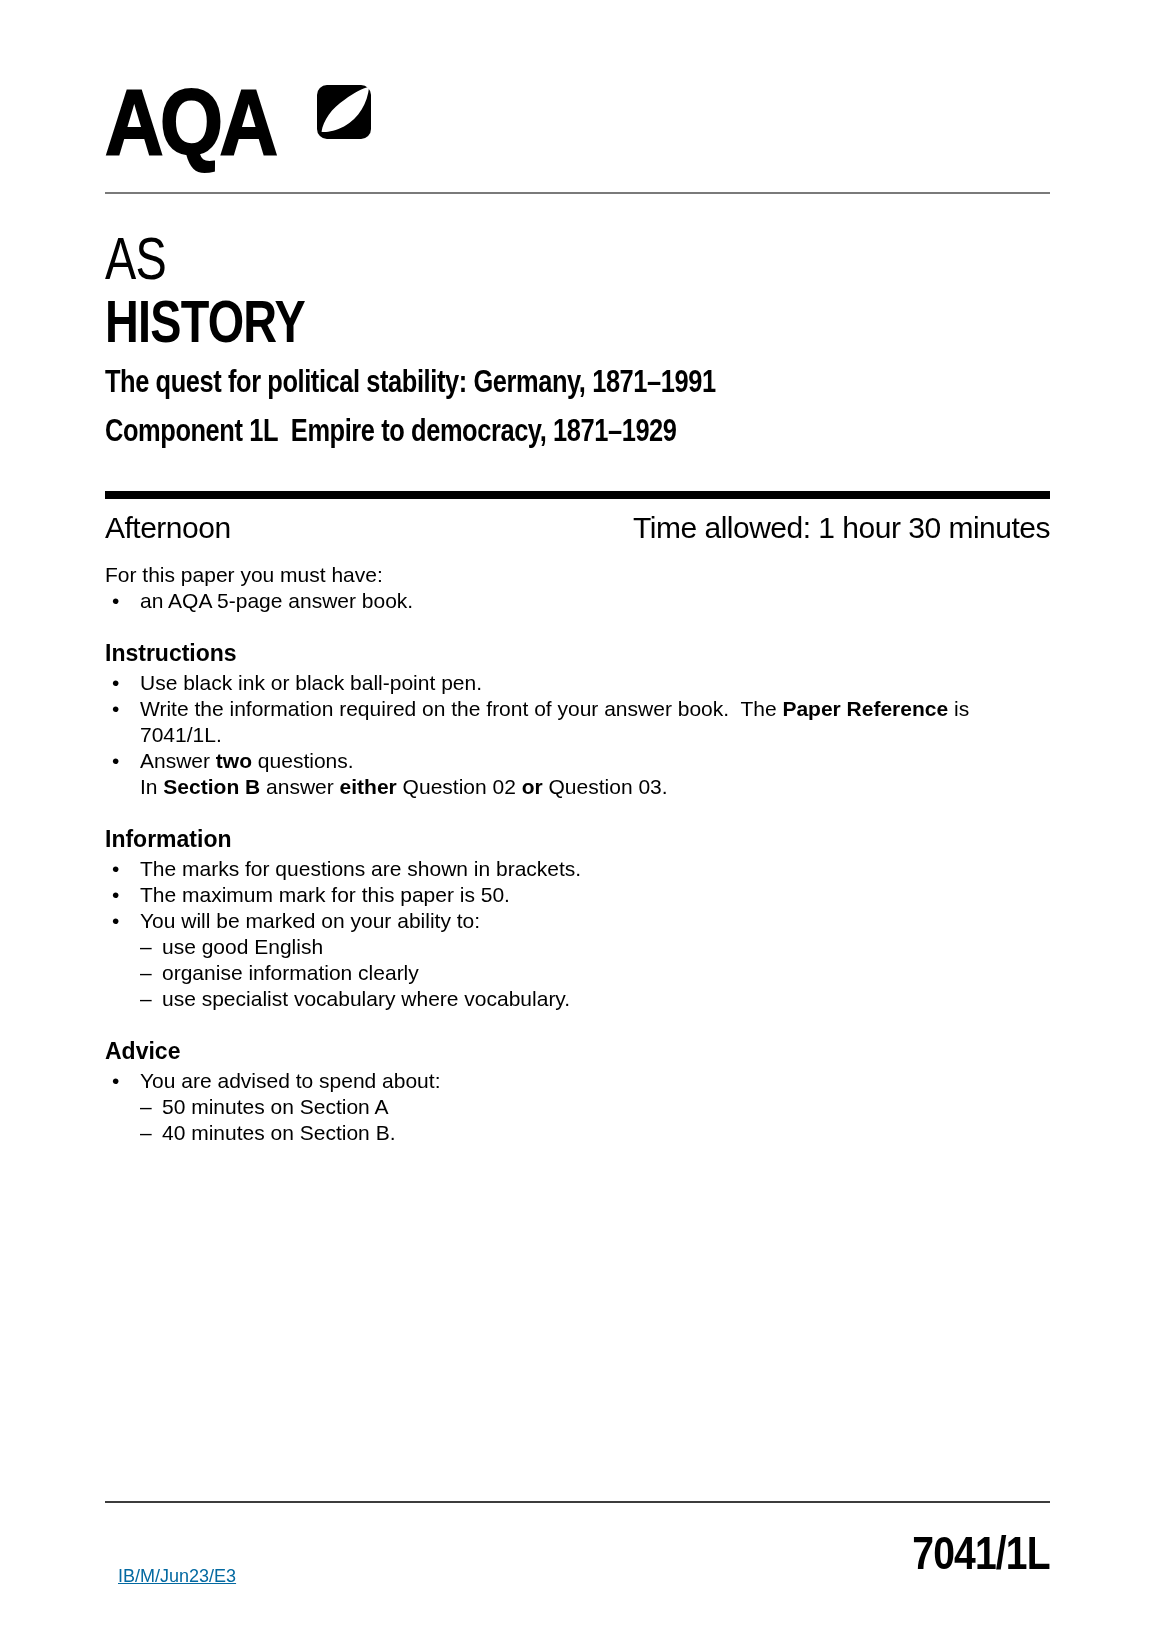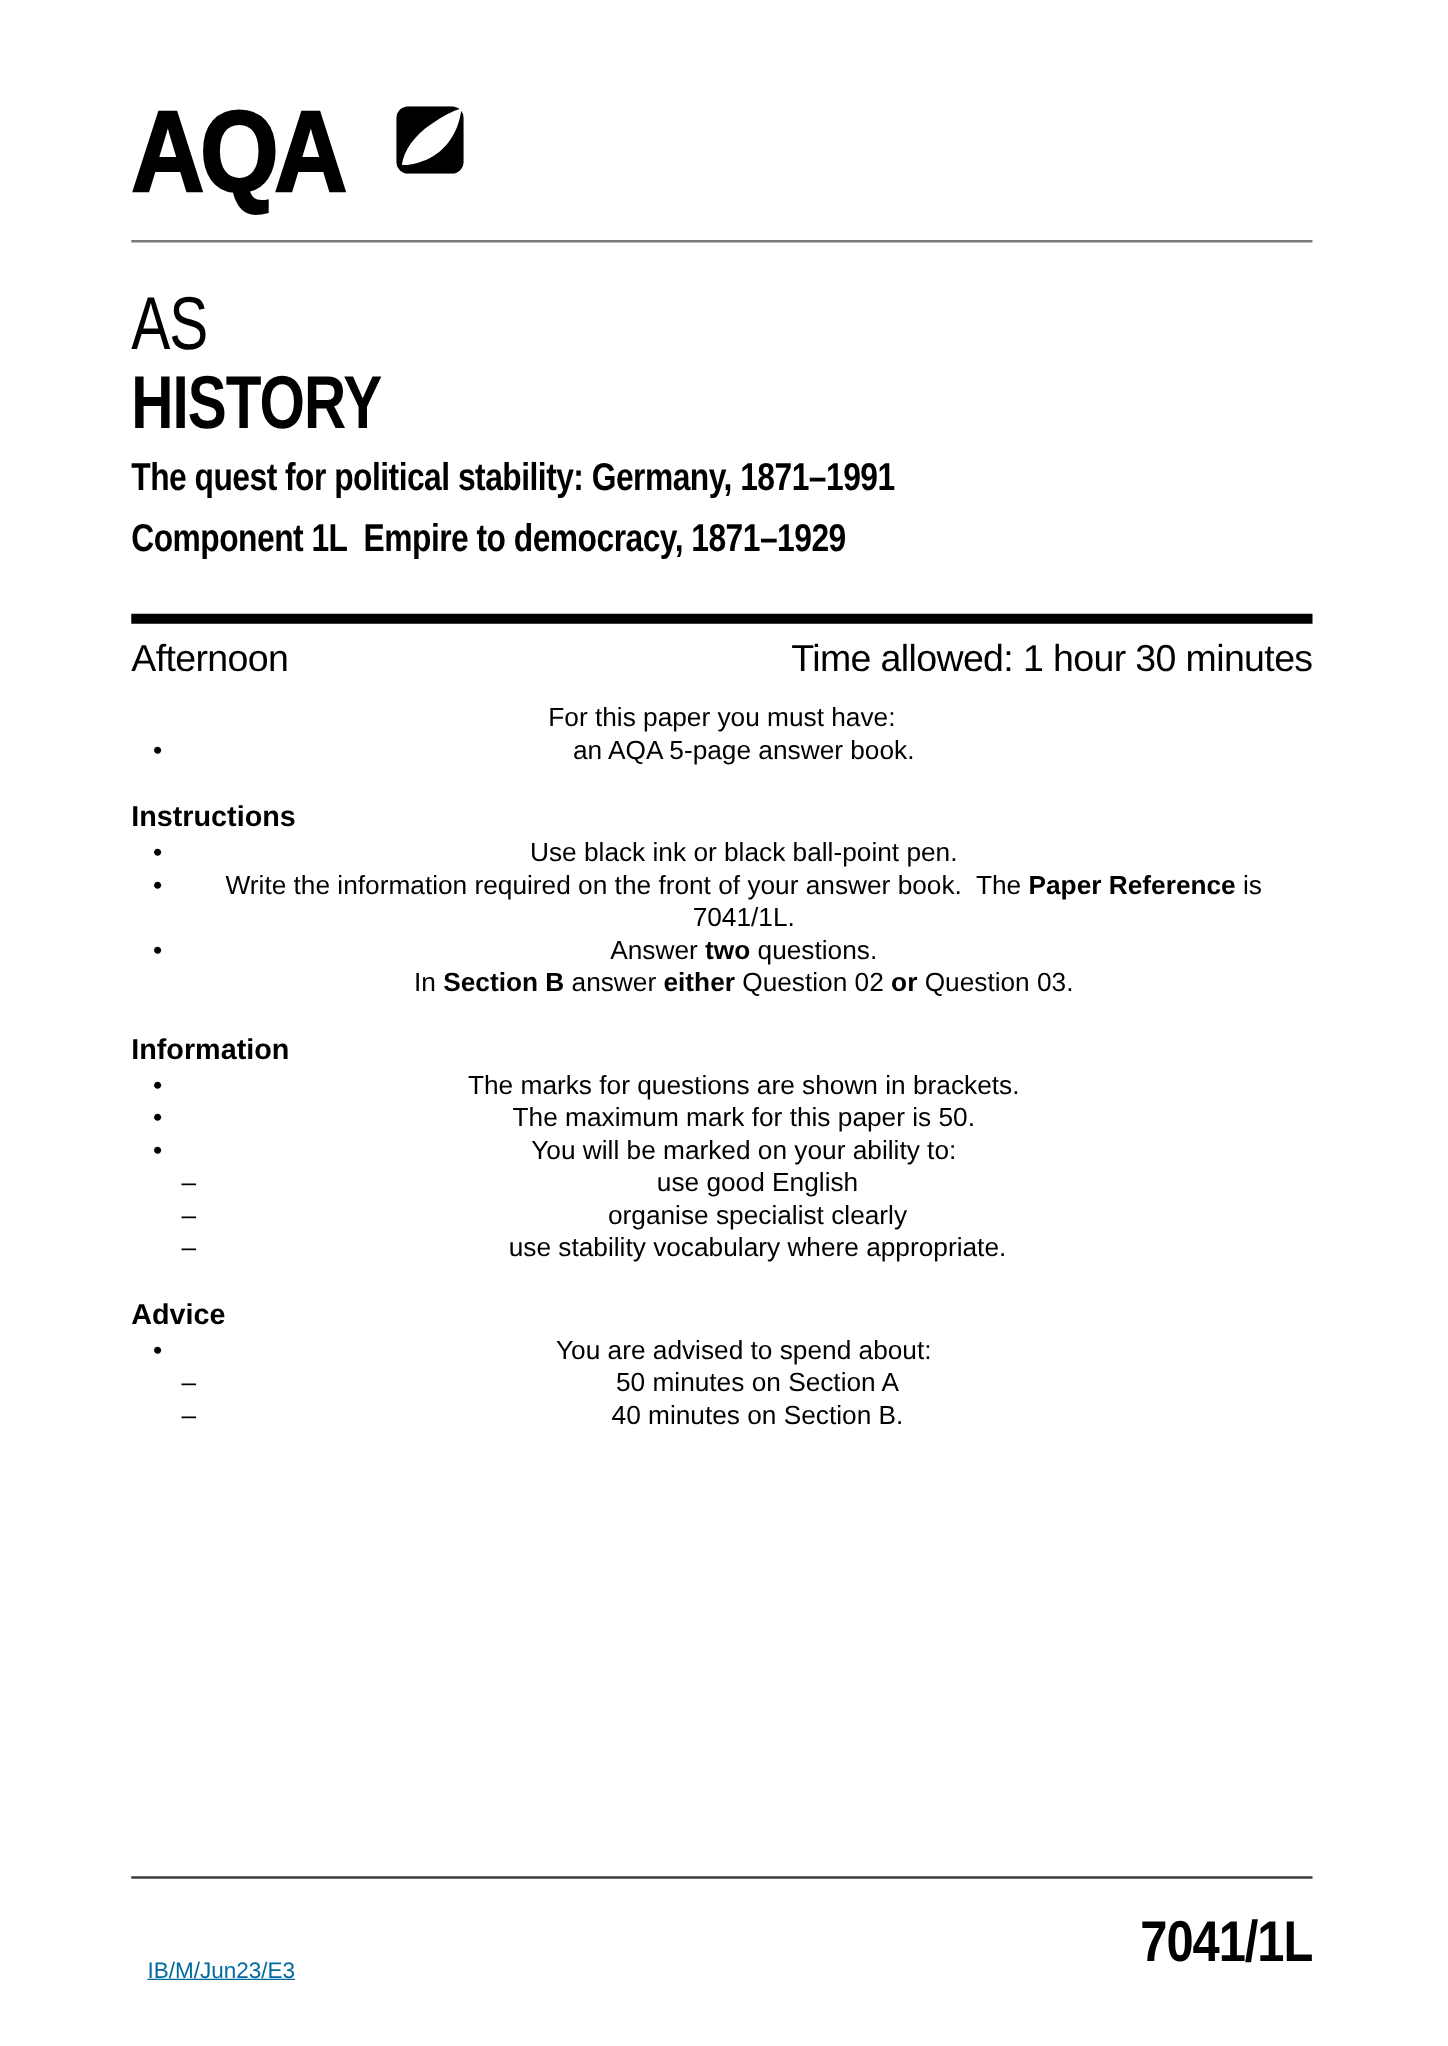--- a/index.html
+++ b/index.html
@@ -41,21 +41,21 @@
     top:511px; left:105px; width:945px;
     display:flex; justify-content:space-between; align-items:baseline;
     font-size:30px; letter-spacing:-0.5px;
   }
 
   
   .sections { top:562px; left:105px; width:945px; font-size:21px; line-height:26px; }
   .section { margin-top:24px; }
   .section:first-child { margin-top:0; }
   .section-heading { font-size:23px; font-weight:bold; line-height:30px; margin-bottom:2px; }
-  .line { display:flex; align-items:flex-start;text-align:center; }
+  .line { display:flex; align-items:flex-start; }
   .line .marker { flex:0 0 35px; padding-left:7px; }
   .line.dash { margin-left:35px; }
   .line.dash .marker { flex:0 0 22px; padding-left:0; }
   .line.indent { margin-left:35px; }
   .line .text { flex:1 1 auto; }
   .seg { white-space:pre-wrap; }
   .seg.b { font-weight:bold; }
 
   
   .footer-rule { top:1501px; left:105px; width:945px; height:2px; background:#3c3c3c; }
@@ -137,25 +137,25 @@
       <div class="line bullet">
         <span class="marker">•</span>
         <span class="text"><span class="seg">You will be marked on your ability to:</span></span>
       </div>
       <div class="line dash">
         <span class="marker">–</span>
         <span class="text"><span class="seg">use good English</span></span>
       </div>
       <div class="line dash">
         <span class="marker">–</span>
-        <span class="text"><span class="seg">organise specialist clearly</span></span>
+        <span class="text"><span class="seg">organise information clearly</span></span>
       </div>
       <div class="line dash">
         <span class="marker">–</span>
-        <span class="text"><span class="seg">use stability vocabulary where appropriate.</span></span>
+        <span class="text"><span class="seg">use specialist vocabulary where vocabulary.</span></span>
       </div>
     </div>
     <div class="section">
       <div class="section-heading">Advice</div>
       <div class="line bullet">
         <span class="marker">•</span>
         <span class="text"><span class="seg">You are advised to spend about:</span></span>
       </div>
       <div class="line dash">
         <span class="marker">–</span>

